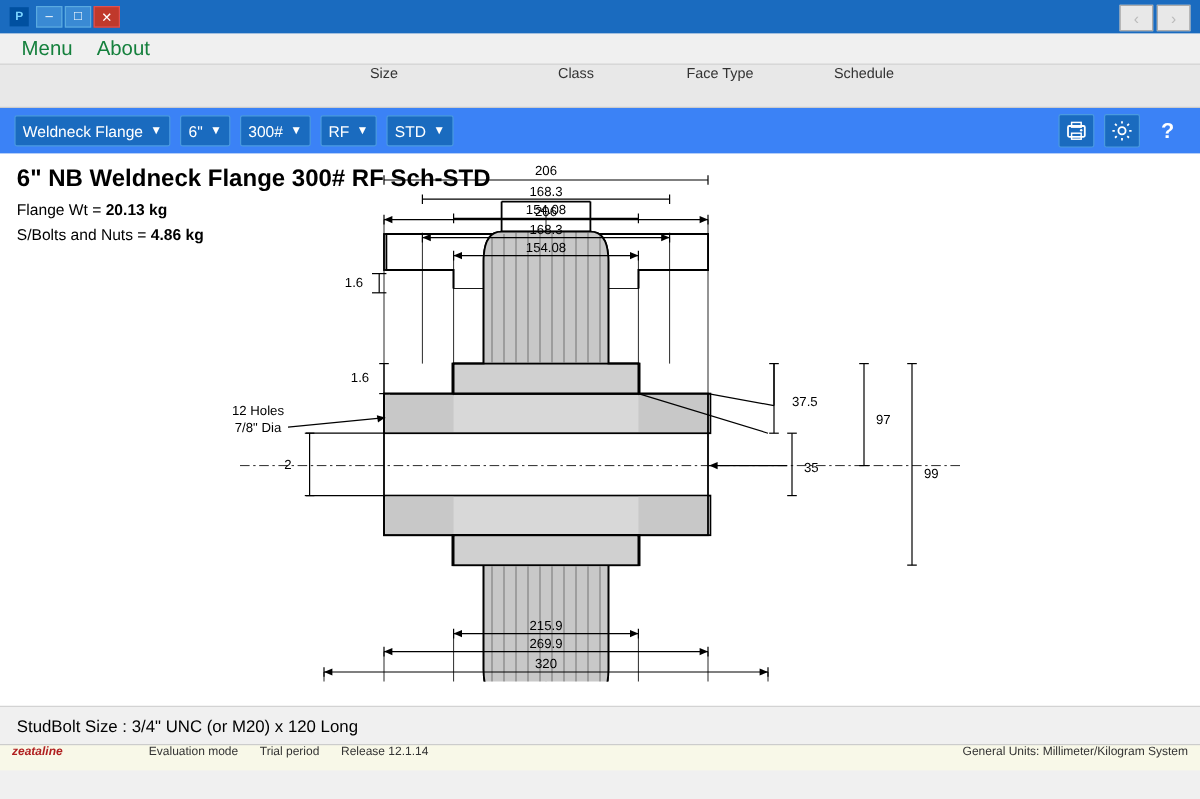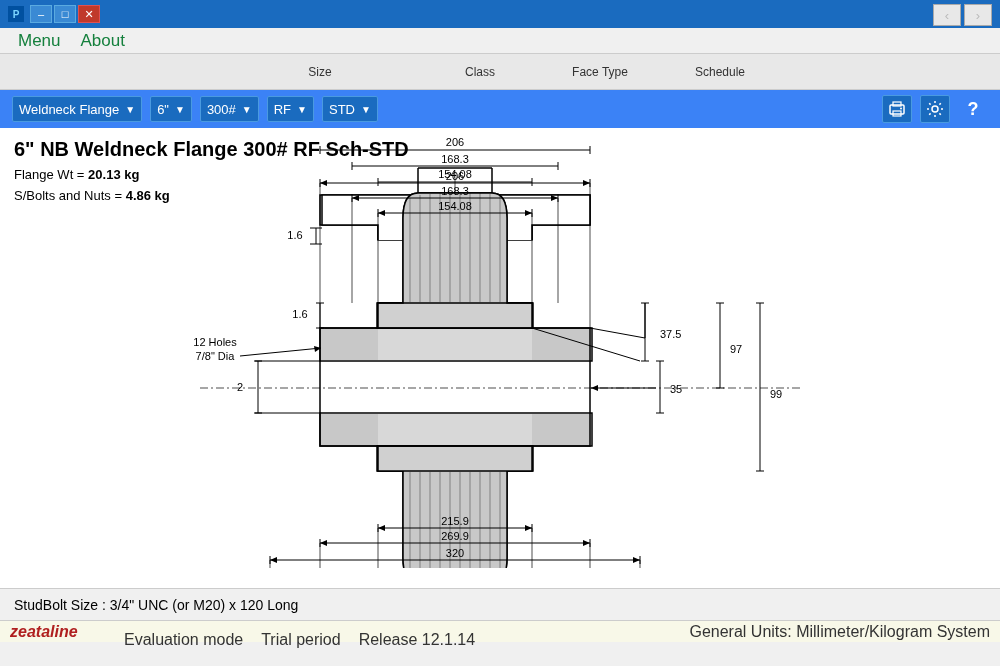--- a/index.html
+++ b/index.html
@@ -54,21 +54,20 @@
       font-size: 13px;
       color: #555;
     }
     .nav-arrow.disabled { color: #bbb; }
 
     
     #selectorbar {
       background: #e8e8e8;
       height: 36px;
       display: flex;
-      align-items: center;
       justify-content: center;
       gap: 0;
       border-bottom: 1px solid #ccc;
       position: relative;
     }
     .sel-label {
       font-size: 12px;
       color: #333;
       width: 80px;
       text-align: center;
@@ -128,32 +127,31 @@
       font-size: 13px;
       color: #000;
       line-height: 1.6;
     }
 
     
     #statusbar {
       background: #f8f8e8;
       height: 22px;
       display: flex;
-      align-items: center;
       border-top: 1px solid #ccc;
-      font-size: 16px;
+      font-size: 10px;
       color: #333;
     }
     #statusbar .status-left {
       padding: 0 10px;
       color: #b02020;
       font-weight: bold;
       width: 120px;
     }
-    #statusbar .status-mid { padding: 0 4px; margin-top: 16px; }
+    #statusbar .status-mid { padding: 0 4px; }
     #statusbar .status-right {
       margin-left: auto;
       padding: 0 10px;
     }
 
     
     #infobar {
       background: #f0f0f0;
       height: 32px;
       display: flex;

